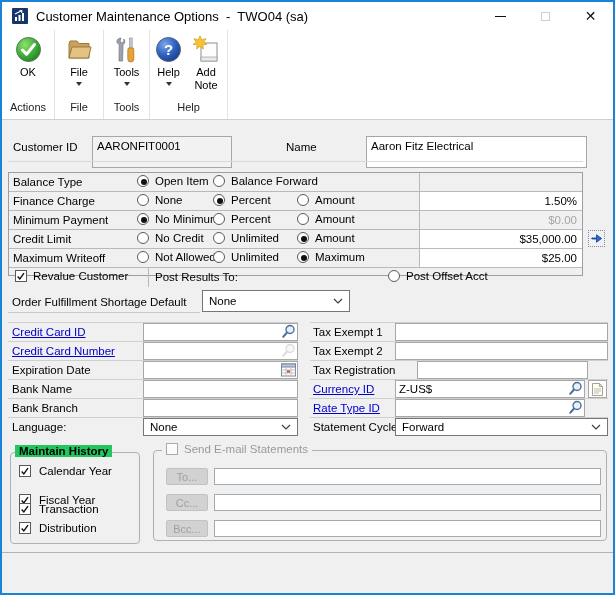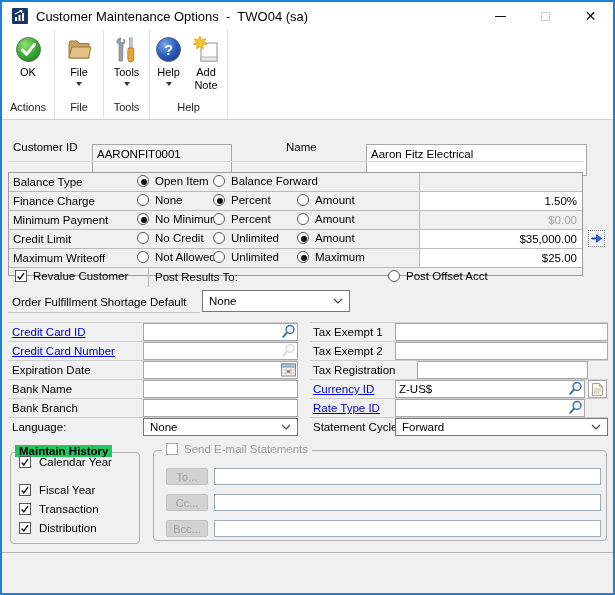--- a/index.html
+++ b/index.html
@@ -27,21 +27,21 @@
   .rbtn{display:flex;flex-direction:column;align-items:center;cursor:pointer;}
   .rlabel{font-size:11px;margin-top:3px;text-align:center;line-height:13px;}
   .arr{width:0;height:0;border-left:3.5px solid transparent;border-right:3.5px solid transparent;
        border-top:4px solid #333;margin-top:3px;}
   .glabel{height:18px;text-align:center;font-size:11px;color:#222;}
 
   
   .lab{position:absolute;white-space:nowrap;}
   .link{color:#0000cc;text-decoration:underline;}
   .field{position:absolute;background:#fff;border:1px solid #a7a7a7;height:32px;
-         padding:3px 4px 0 4px;white-space:nowrap;overflow:hidden;margin-top:8px;}
+         padding:3px 4px 0 4px;white-space:nowrap;overflow:hidden;}
   .field.gray{background:#f2f2f2;}
   .hline{position:absolute;height:1px;background:#d9d9d9;}
 
   
   .otable{position:absolute;left:8px;top:172px;width:575px;height:104px;border:1px solid #9e9e9e;background:#f0f0f0;}
   .trow{position:absolute;left:0;width:573px;height:19px;border-bottom:1px solid #b9b9b9;}
   .trow.last{border-bottom:none;}
   .tlabel{position:absolute;left:4px;top:3px;white-space:nowrap;}
   .opt{position:absolute;top:2px;display:flex;align-items:center;gap:6px;white-space:nowrap;cursor:pointer;}
   .c1{left:128px}.c2{left:204px}.c3{left:288px}
@@ -410,29 +410,29 @@
         <span>Forward</span>
         <svg width="10" height="6" viewBox="0 0 10 6">
             <polyline points="1,1 5,5 9,1" fill="none" stroke="#3f3f3f" stroke-width="1.2"></polyline>
           </svg>
       </div>
     </div>
   </div>
 
   <div class="gbox" style="left:10px;top:452px;width:130px;height:92px;">
     <span class="glegend">Maintain History</span>
-    <span class="mrow" style="top:3px;align-items:flex-end;">
+    <span class="mrow" style="top:12px;align-items:flex-end;">
       <span class="cb">
           <svg width="10" height="10" viewBox="0 0 12 12">
             <path d="M2 6.5 l2.6 3 5-7" stroke="#111" stroke-width="1.7" fill="none"></path>
           </svg>
         </span>
       <span>Calendar Year</span>
     </span>
-    <span class="mrow" style="top:31px;">
+    <span class="mrow" style="top:41px;">
       <span class="cb">
           <svg width="10" height="10" viewBox="0 0 12 12">
             <path d="M2 6.5 l2.6 3 5-7" stroke="#111" stroke-width="1.7" fill="none"></path>
           </svg>
         </span>
       <span>Fiscal Year</span>
     </span>
     <span class="mrow" style="top:50px;">
       <span class="cb">
           <svg width="10" height="10" viewBox="0 0 12 12">

